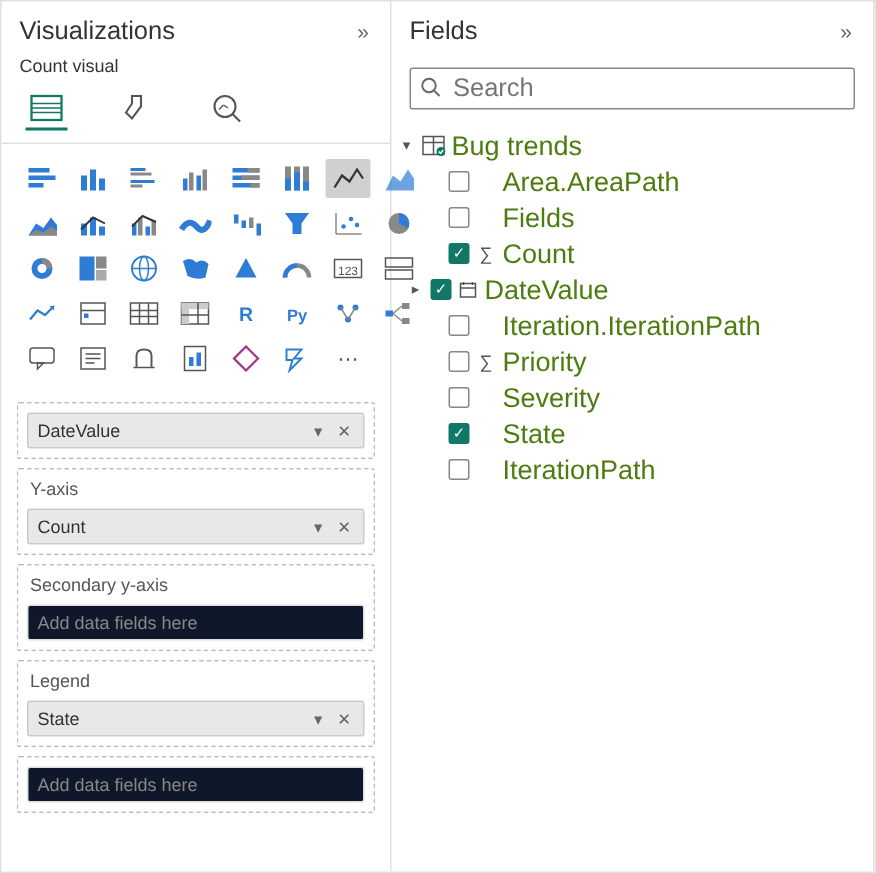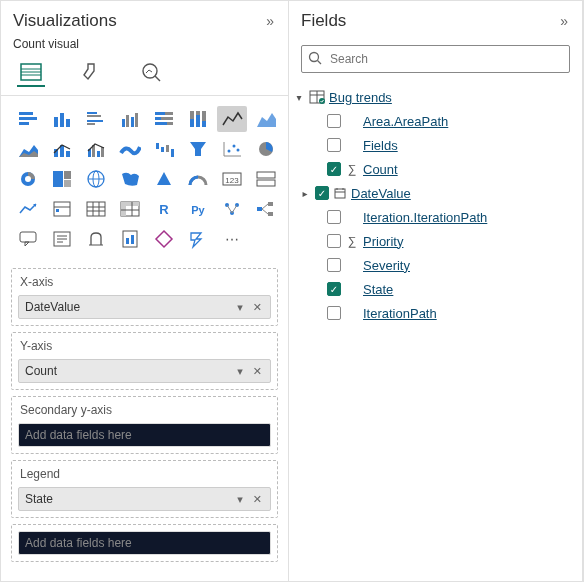--- a/index.html
+++ b/index.html
@@ -12,21 +12,21 @@
     width: 584px;
     height: 582px;
     display: flex;
     border: 1px solid #e0e0e0;
   }
   .panel {
     display: flex;
     flex-direction: column;
     border-right: 1px solid #e0e0e0;
   }
-  .viz-panel { width: 288px; }
+  .viz-panel { width: 260px; }
   .fields-panel { flex: 1; }
   .panel-header {
     display: flex;
     align-items: center;
     justify-content: space-between;
     padding: 10px 12px 6px 12px;
   }
   .panel-title { font-size: 17px; color: #333; }
   .collapse-btn {
     font-size: 14px;
@@ -106,21 +106,21 @@
     display: flex;
     align-items: center;
     border: 1px solid #888;
     border-radius: 2px;
     height: 28px;
     padding: 0 6px;
     gap: 6px;
   }
   .search-box input {
     border: none; outline: none; flex: 1;
-    font-size: 12px; color: #333;
+    font-size: 17px; color: #333;
     background: transparent;
   }
   .tree { padding: 4px 4px; }
   .tree-row {
     display: flex; align-items: center;
     height: 24px;
     gap: 4px;
     cursor: pointer;
   }
   .indent { display: inline-block; }
@@ -129,21 +129,21 @@
   }
   .chk {
     width: 14px; height: 14px;
     border: 1px solid #888;
     border-radius: 2px;
     display: inline-flex; align-items: center; justify-content: center;
     font-size: 10px; color: #fff;
   }
   .chk.checked { background: #117865; border-color: #117865; }
   .fld-icon { width: 14px; display: inline-flex; justify-content: center; color: #555; font-size: 12px; }
-  .tree-label { font-size: 13px; color: #0c4a6e; text-decoration: underline; }
+  .tree-label { font-size: 18px; color: #4d7c0f; }
   .table-badge {
     width: 16px; height: 14px;
     display: inline-flex; align-items: center; justify-content: center;
   }
 </style>
 </head>
 <body>
 
 <div class="panel viz-panel">
   <div class="panel-header">
@@ -446,21 +446,20 @@
     <div class="viz-cell">
         <svg width="22" height="20">
           <text x="11" y="15" font-size="14" text-anchor="middle" fill="#555">⋯</text>
         </svg>
       </div>
     <div class="viz-cell" style="visibility:hidden"></div>
   </div>
 
   <div class="wells">
     <div class="well-group">
-      <div class="well-label">X-axis</div>
       <div class="well-item">
         <span class="well-item-text">DateValue</span>
         <span class="well-chevron">▾</span>
         <span class="well-close">✕</span>
       </div>
     </div>
     <div class="well-group">
       <div class="well-label">Y-axis</div>
       <div class="well-item">
         <span class="well-item-text">Count</span>

